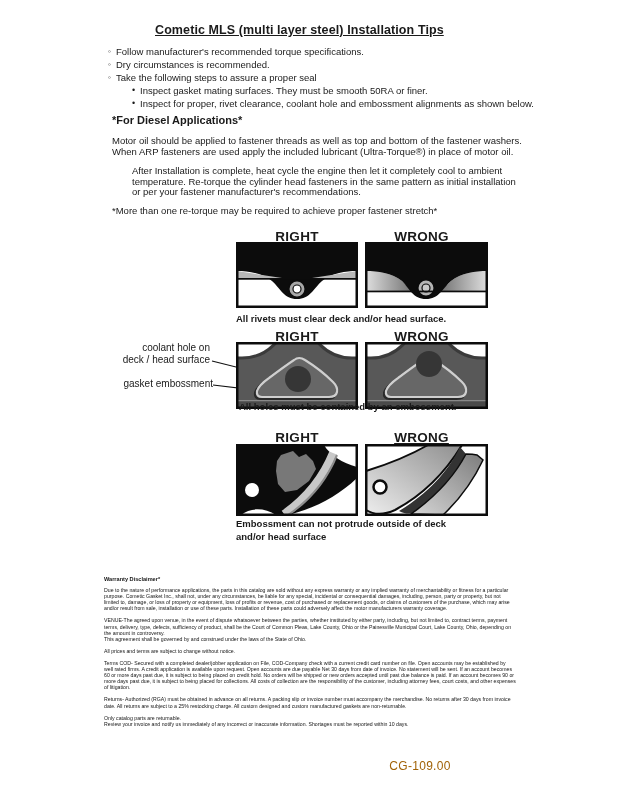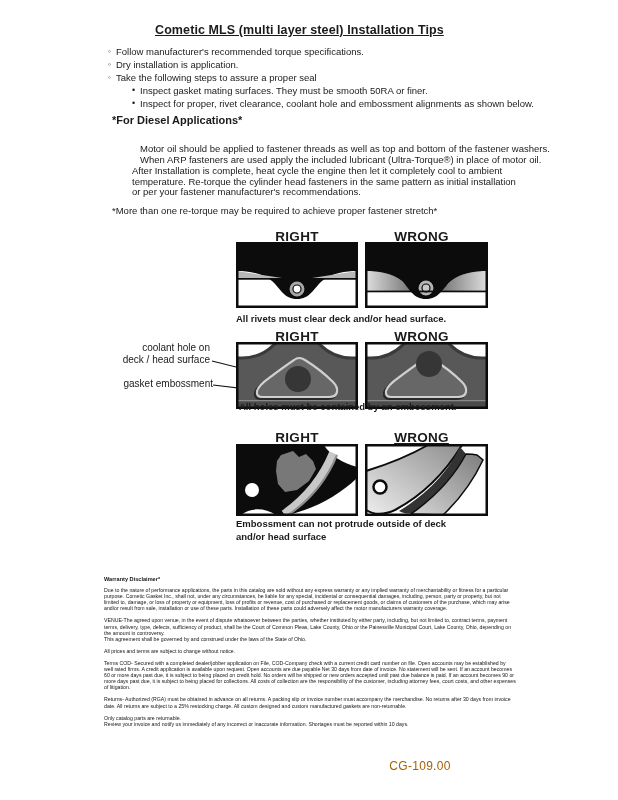--- a/index.html
+++ b/index.html
@@ -14,21 +14,21 @@
     text-decoration:underline;letter-spacing:.1px;white-space:nowrap;margin-left:39px;
   }
   .bullets{left:108px;top:45px;font-size:9.5px;line-height:13px;}
   .b-row{display:flex;white-space:nowrap;}
   .b-row .mk{width:8px;font-size:8px;flex:0 0 8px;}
   .b-sub{margin-left:24px;}
   .b-sub .mk{font-size:9px;}
   
   .diesel-head{left:112px;top:114px;font-size:11px;font-weight:bold;white-space:nowrap;}
   .para{left:112px;font-size:9.5px;line-height:10.6px;white-space:pre-line;}
-  .p1{top:144px;margin-left:28px;}
+  .p1{top:136px;}
   .p2{top:166px;margin-left:20px;}
   .p-note{top:206px;}
   
   .dg-label{font-size:13.5px;font-weight:600;text-align:center;letter-spacing:.3px;}
   .lbl-left{left:236px;width:122px;}
   .lbl-right{left:360px;width:123px;text-decoration:underline;}
   .dg-box{display:block;}
   .caption{font-size:9.5px;font-weight:600;line-height:13px;white-space:pre-line;}
   .anno{font-size:10px;line-height:11.5px;white-space:pre-line;}
   .anno-1{left:100px;top:342px;width:110px;text-align:right;}
@@ -47,21 +47,21 @@
 
 <div class="abs doc-title">Cometic MLS (multi layer steel) Installation Tips</div>
 
 <div class="abs bullets">
   <div class="b-row">
     <span class="mk">◦</span>
     <span>Follow manufacturer's recommended torque specifications.</span>
   </div>
   <div class="b-row">
     <span class="mk">◦</span>
-    <span>Dry installation is application.</span>
+    <span>Dry circumstances is recommended.</span>
   </div>
   <div class="b-row">
     <span class="mk">◦</span>
     <span>Take the following steps to assure a proper seal</span>
   </div>
   <div class="b-row b-sub">
     <span class="mk">•</span>
     <span>Inspect gasket mating surfaces.  They must be smooth 50RA or finer.</span>
   </div>
   <div class="b-row b-sub">

